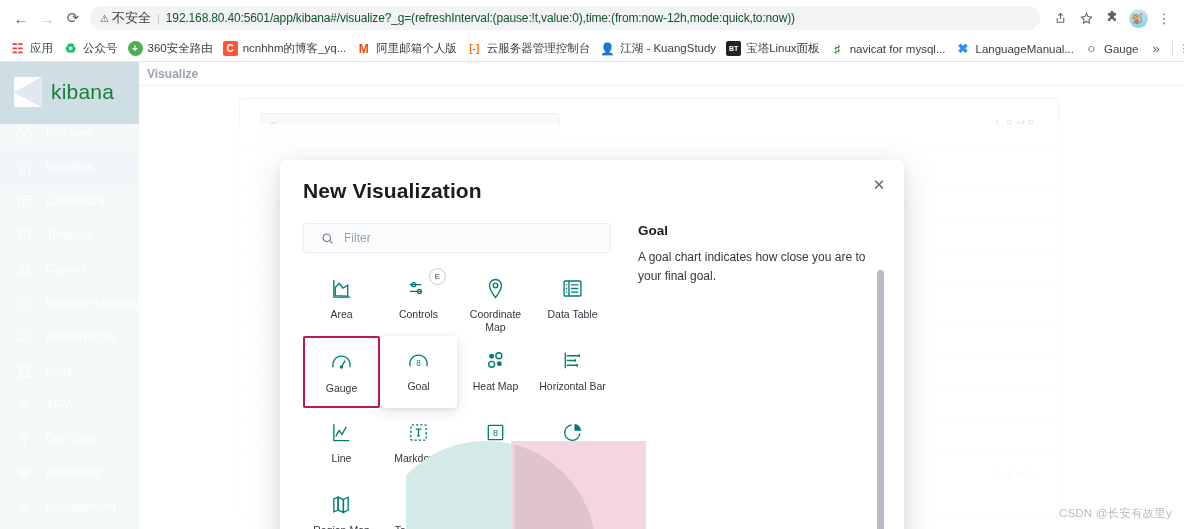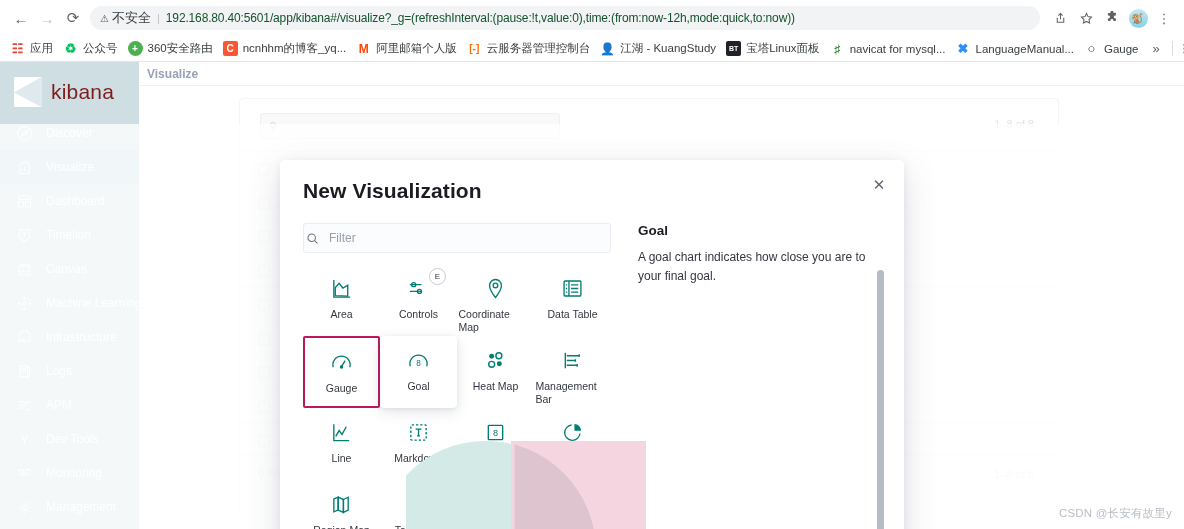--- a/index.html
+++ b/index.html
@@ -129,21 +129,21 @@
     width: 28px; height: 30px; background: #ffffff;
     clip-path: polygon(0 0, 100% 0, 0 52%, 100% 100%, 0 100%);
   }
   #kb-mark:after {
     content: ""; position: absolute; top: 0; left: 0;
     width: 28px; height: 30px; background: #e6eef1;
     clip-path: polygon(100% 0, 0 52%, 100% 100%);
     opacity: .75;
   }
   #kb-word {
-    font-size: 21px; color: #7f1d1d; letter-spacing: .2px; text-align: right;
+    font-size: 21px; color: #15803d; letter-spacing: .2px; text-align: right;
   }
   .nav-item {
     height: 34px; display: flex; align-items: center;
     padding-left: 14px; cursor: pointer;
     color: #ffffff;
   }
   .nav-item.active { background: #bfd6de; }
   .nav-ic {
     width: 20px; height: 20px; margin-right: 12px;
     flex: 0 0 auto; display: flex; align-items: center; justify-content: center;
@@ -250,21 +250,21 @@
     font-size: 21px; color: #1a1c21; font-weight: bold;
     letter-spacing: .1px;
   }
   #filter-box {
     position: absolute; top: 63px; left: 23px;
     width: 308px; height: 30px;
     background: #fbfcfd;
     border: 1px solid #eaedf1;
     border-radius: 3px;
     display: flex; align-items: center;
-    padding: 0 2px;
+    padding: 0 17px;
   }
   #filter-icon { margin-right: 8px; display: flex; }
   #filter-input {
     border: 0; outline: 0; background: transparent;
     font-family: "Liberation Sans", sans-serif;
     font-size: 12px; color: #343741; width: 250px;
   }
   #filter-input::placeholder { color: #9aa0ab; }
 
   #type-grid-wrap {
@@ -286,21 +286,21 @@
     position: relative;
     border-radius: 4px;
   }
   .vis-card .vi {
     height: 26px; display: flex; align-items: center; justify-content: center;
     position: relative;
   }
   .vis-card .vlabel {
     margin-top: 7px;
     font-size: 10.5px; color: #343741;
-    text-align: left; line-height: 1.22;
+    text-align: center; line-height: 1.22;
     max-width: 74px;
   }
   .vis-card.selected {
     border: 2px solid #be185d;
     border-radius: 2px;
   }
   .vis-card.hovered {
     background: #ffffff;
     box-shadow: 0 4px 14px rgba(65,78,101,0.14), 0 1px 4px rgba(65,78,101,0.10);
     z-index: 3;
@@ -726,21 +726,21 @@
         </div>
 
         <div class="vis-card">
           <div class="vi">
             <svg width="23" height="23" viewBox="0 0 24 24" fill="none" stroke="#017d73" stroke-width="1.4">
               <path d="M4.5 4v16"></path>
               <path d="M6 7h13M6 12h9M6 17h11"></path>
               <path d="M19 5.6v2.8M15 10.6v2.8M17 15.6v2.8"></path>
             </svg>
           </div>
-          <div class="vlabel">Management Bar</div>
+          <div class="vlabel">Horizontal Bar</div>
         </div>
 
         <div class="vis-card">
           <div class="vi">
             <svg width="23" height="23" viewBox="0 0 24 24" fill="none" stroke="#017d73" stroke-width="1.4">
               <path d="M4 3.5v17h16"></path>
               <path d="M6 16l3.5-6 3 4 4.5-8"></path>
             </svg>
           </div>
           <div class="vlabel">Line</div>

